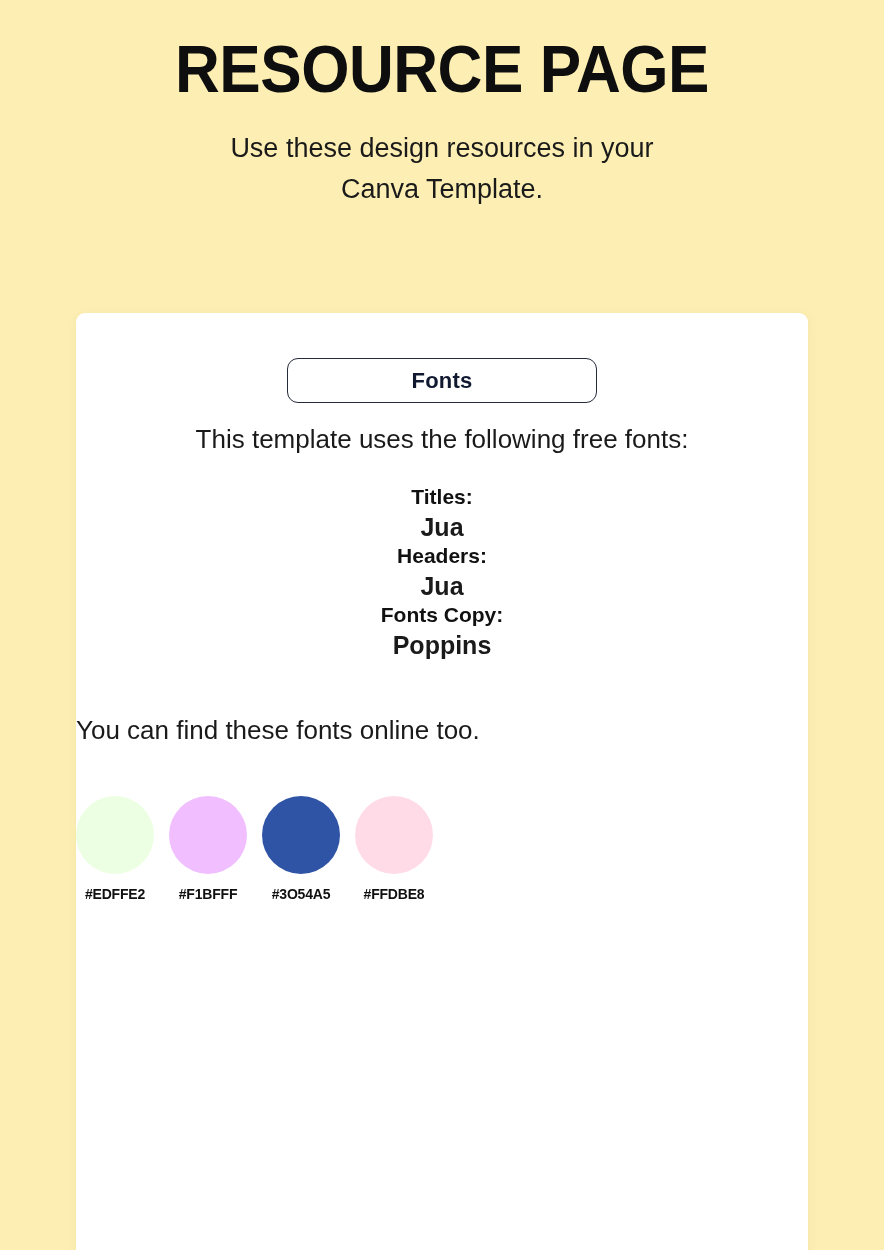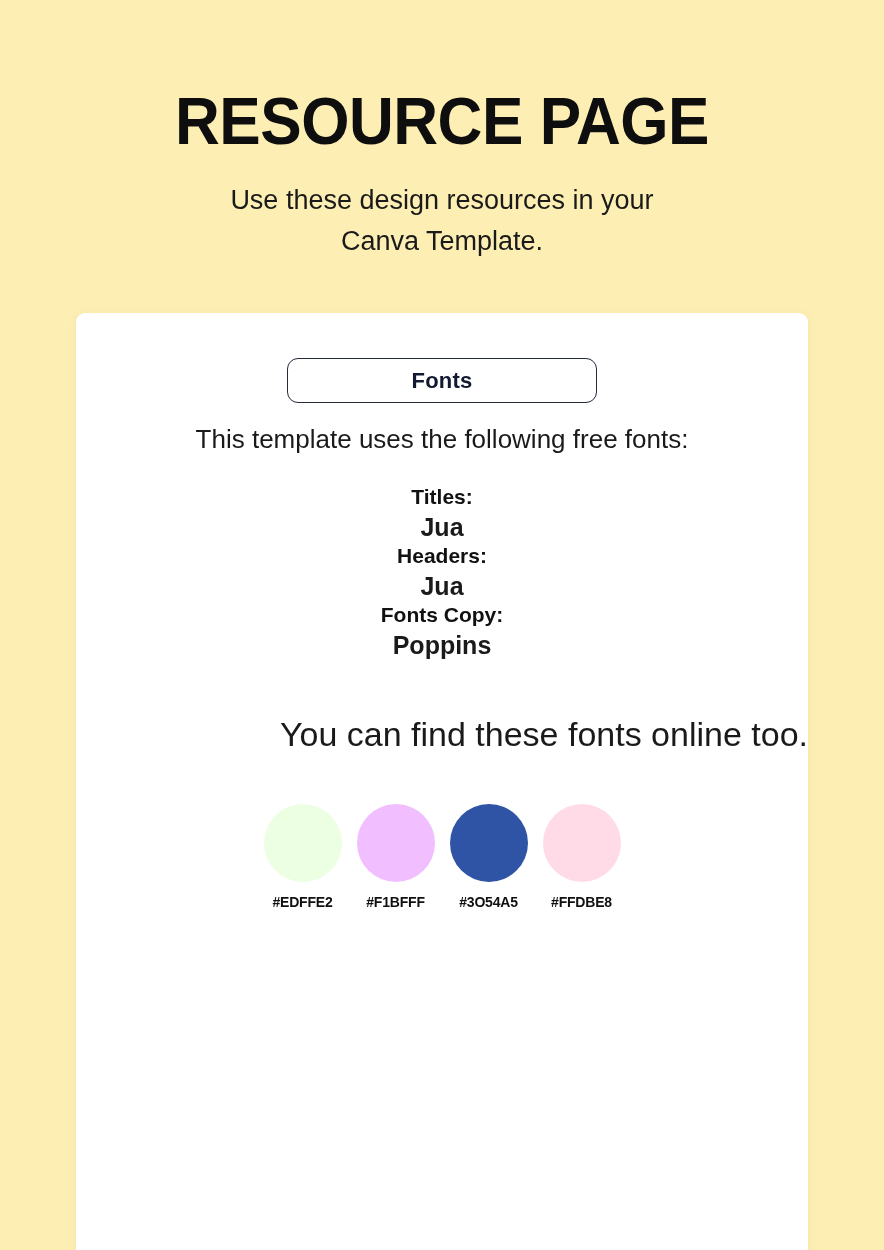--- a/index.html
+++ b/index.html
@@ -13,21 +13,21 @@
     background: #FDEFB4;
     font-family: "Liberation Sans", sans-serif;
     color: #111111;
     position: relative;
     overflow: hidden;
   }
 
   
   .page-header {
     width: 884px;
-    padding-top: 88px;
+    padding-top: 36px;
     text-align: center;
   }
 
   .page-title {
     font-family: "Liberation Sans Narrow", "Liberation Sans", sans-serif;
     font-size: 66px;
     font-weight: 700;
     letter-spacing: -0.5px;
     line-height: 1.0;
     color: #0E0E0E;
@@ -104,32 +104,31 @@
 
   .font-value {
     display: block;
     font-size: 25px;
     font-weight: 700;
     color: #1A1A1A;
   }
 
   .fonts-footnote {
     margin-top: 54px;
-    text-align: right;
-    font-size: 34px;
+    text-align: left;
+    font-size: 26px;
     color: #1A1A1A;
   }
 
   
   .colors-pill-wrap { margin-top: 50px; }
 
   .swatch-row {
     margin-top: 29px;
     display: flex;
-    justify-content: center;
     gap: 15px;
   }
 
   .swatch-item {
     width: 78px;
     text-align: center;
   }
 
   .swatch-dot {
     width: 78px;

